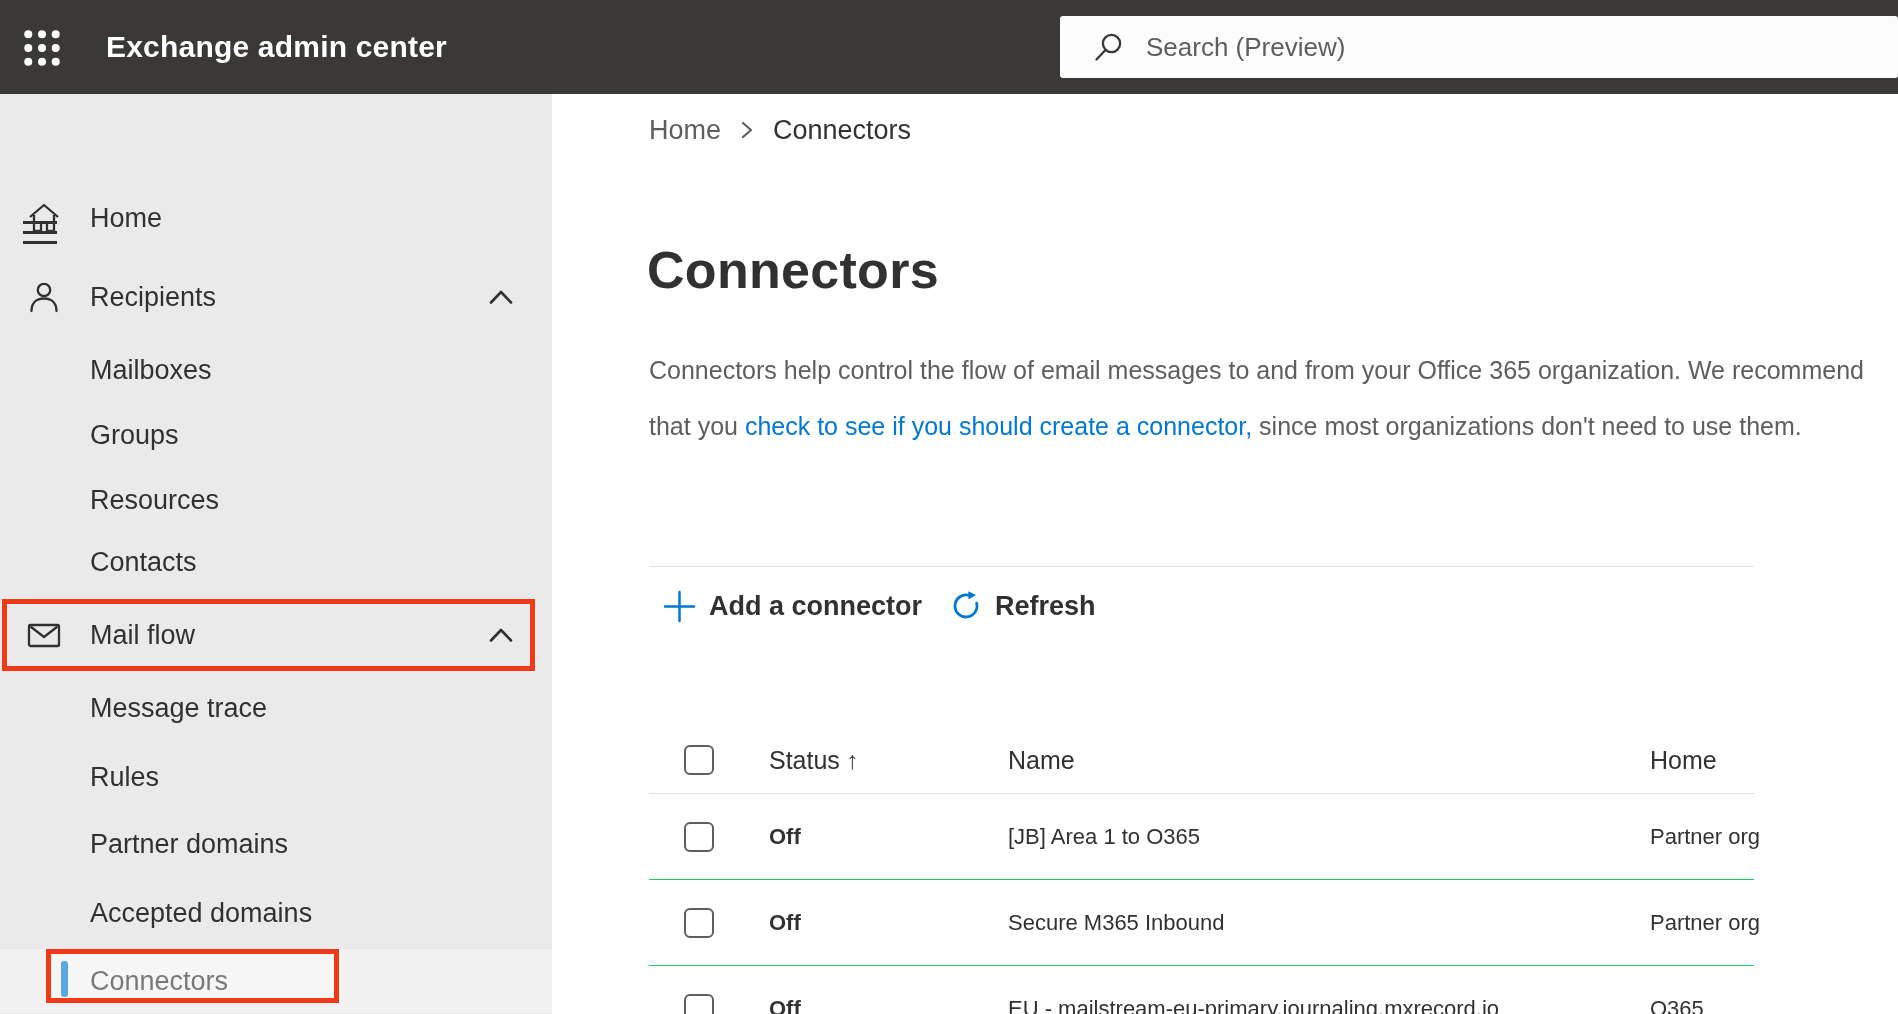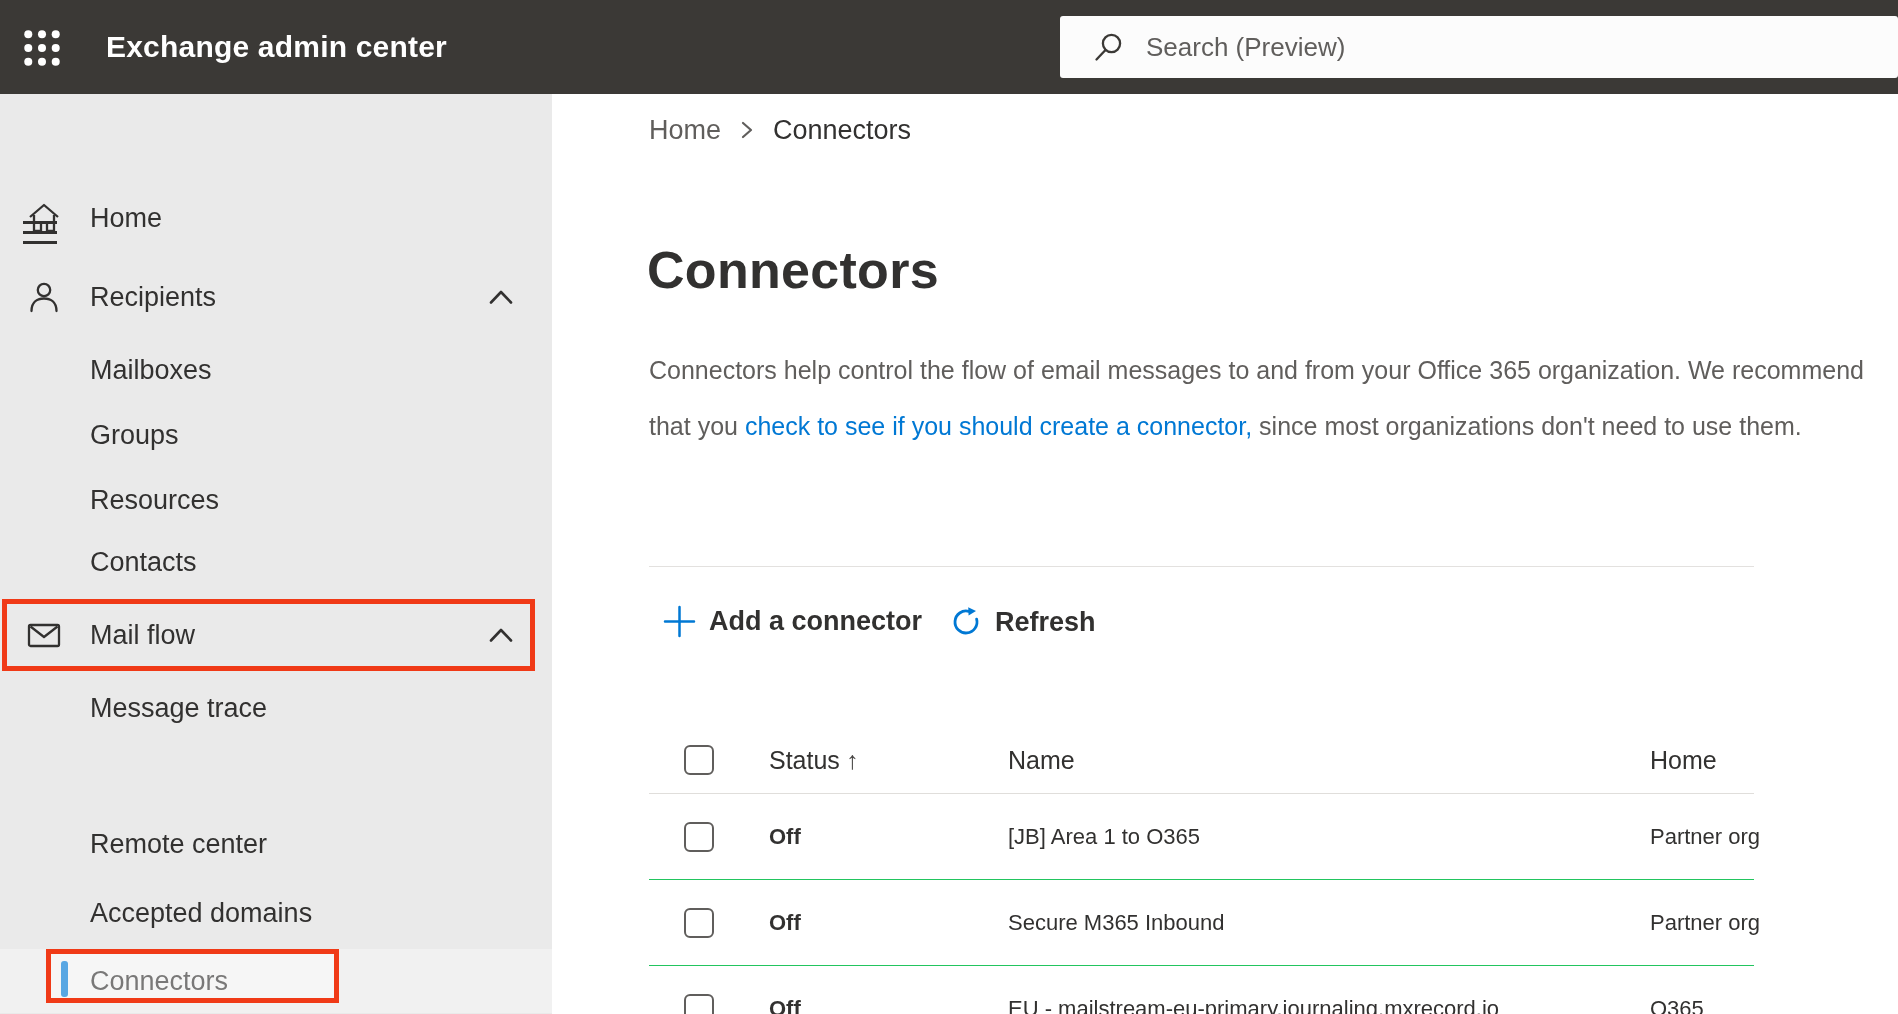--- a/index.html
+++ b/index.html
@@ -41,21 +41,21 @@
   
   .main { position:absolute; left:552px; top:94px; right:0; bottom:0; background:#fff; }
   .breadcrumb { position:absolute; left:97px; top:18px; height:36px; display:flex; align-items:center; gap:18px; font-size:27px; }
   .breadcrumb .bc-home { color:#605e5c; text-decoration:none; cursor:pointer; }
   .breadcrumb .bc-current { color:#323130; }
   .page-title { position:absolute; left:95px; top:146px; font-size:52px; font-weight:700; color:#323130; letter-spacing:.3px; }
   .page-desc { position:absolute; left:97px; top:248px; width:1232px; font-size:25px; line-height:56px; color:#605e5c; }
   .page-desc a { color:#0078d4; text-decoration:none; cursor:pointer; }
 
   .toolbar-divider { position:absolute; left:97px; right:0; top:472px; height:1px; background:#e3e1df; }
-  .toolbar { position:absolute; left:111px; top:496px; height:48px; display:flex; align-items:flex-end; }
+  .toolbar { position:absolute; left:111px; top:496px; height:48px; display:flex; align-items:flex-start; }
   .cmd-btn { display:flex; align-items:center; gap:13px; background:transparent; border:none; cursor:pointer;
     font-family:inherit; font-size:27px; font-weight:600; color:#323130; padding:0; }
   .cmd-gap { width:28px; }
 
   .thead { position:absolute; left:97px; right:0; top:632px; height:68px; border-bottom:1px solid #e0dedb; font-size:25px; }
   .trow  { position:absolute; left:97px; right:0; height:86px; border-bottom:1px solid #22c55e; font-size:22px; cursor:pointer; }
   .cell { position:absolute; top:50%; transform:translateY(-50%); white-space:nowrap; color:#323130; }
   .col-check { left:35px; }
   .col-status { left:120px; }
   .col-name { left:359px; }
@@ -143,22 +143,25 @@
       </svg>
       <span class="label">Mail flow</span>
       <svg class="chev" viewBox="0 0 28 18">
         <path d="M4 14.5 L14 4 L24 14.5" fill="none" stroke="#323130" stroke-width="2.6" stroke-linecap="round" stroke-linejoin="round"></path>
       </svg>
     </div>
 
     <div class="nav-item" style="top:582px">
       <span class="label">Message trace</span>
     </div>
+    <div class="nav-item" style="top:651px">
+      <span class="label">Rules</span>
+    </div>
     <div class="nav-item" style="top:718px">
-      <span class="label">Remote center</span>
+      <span class="label">Partner domains</span>
     </div>
     <div class="nav-item" style="top:787px">
       <span class="label">Accepted domains</span>
     </div>
     <div class="nav-item selected" style="top:855px">
       <span class="label">Connectors</span>
     </div>
 
     <div class="sel-bar"></div>
     <div class="annot mailflow"></div>

